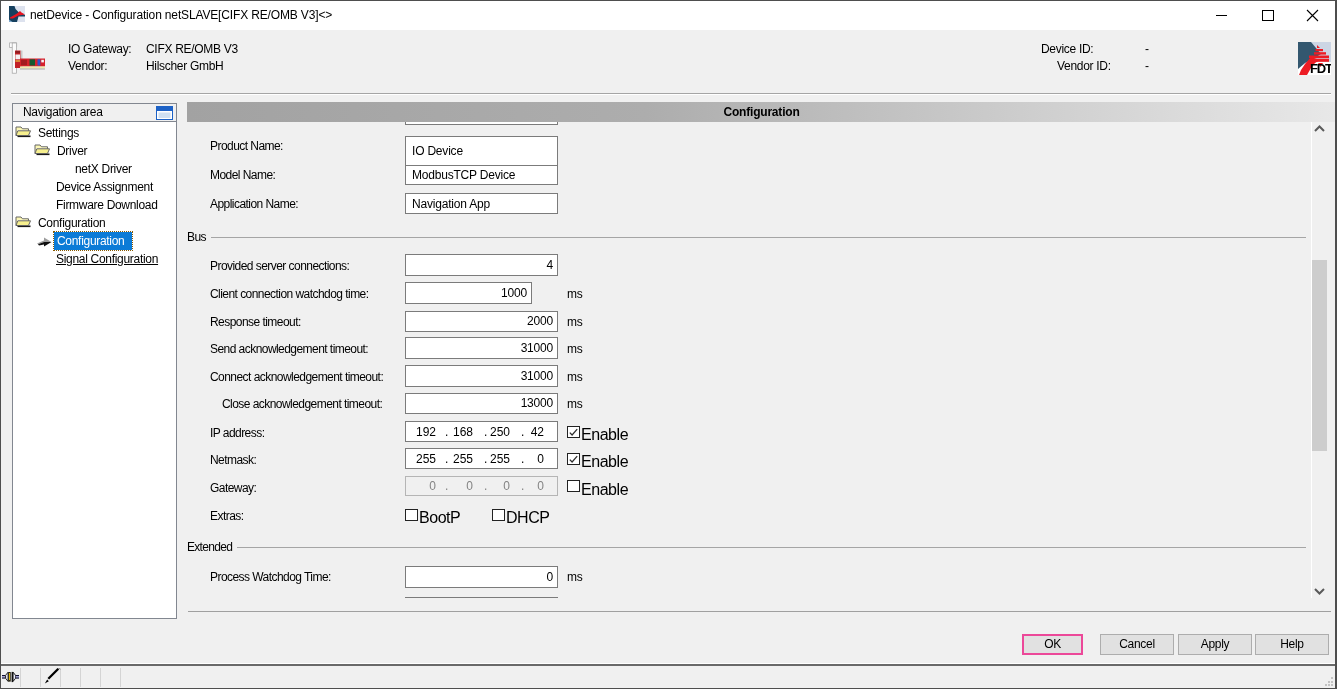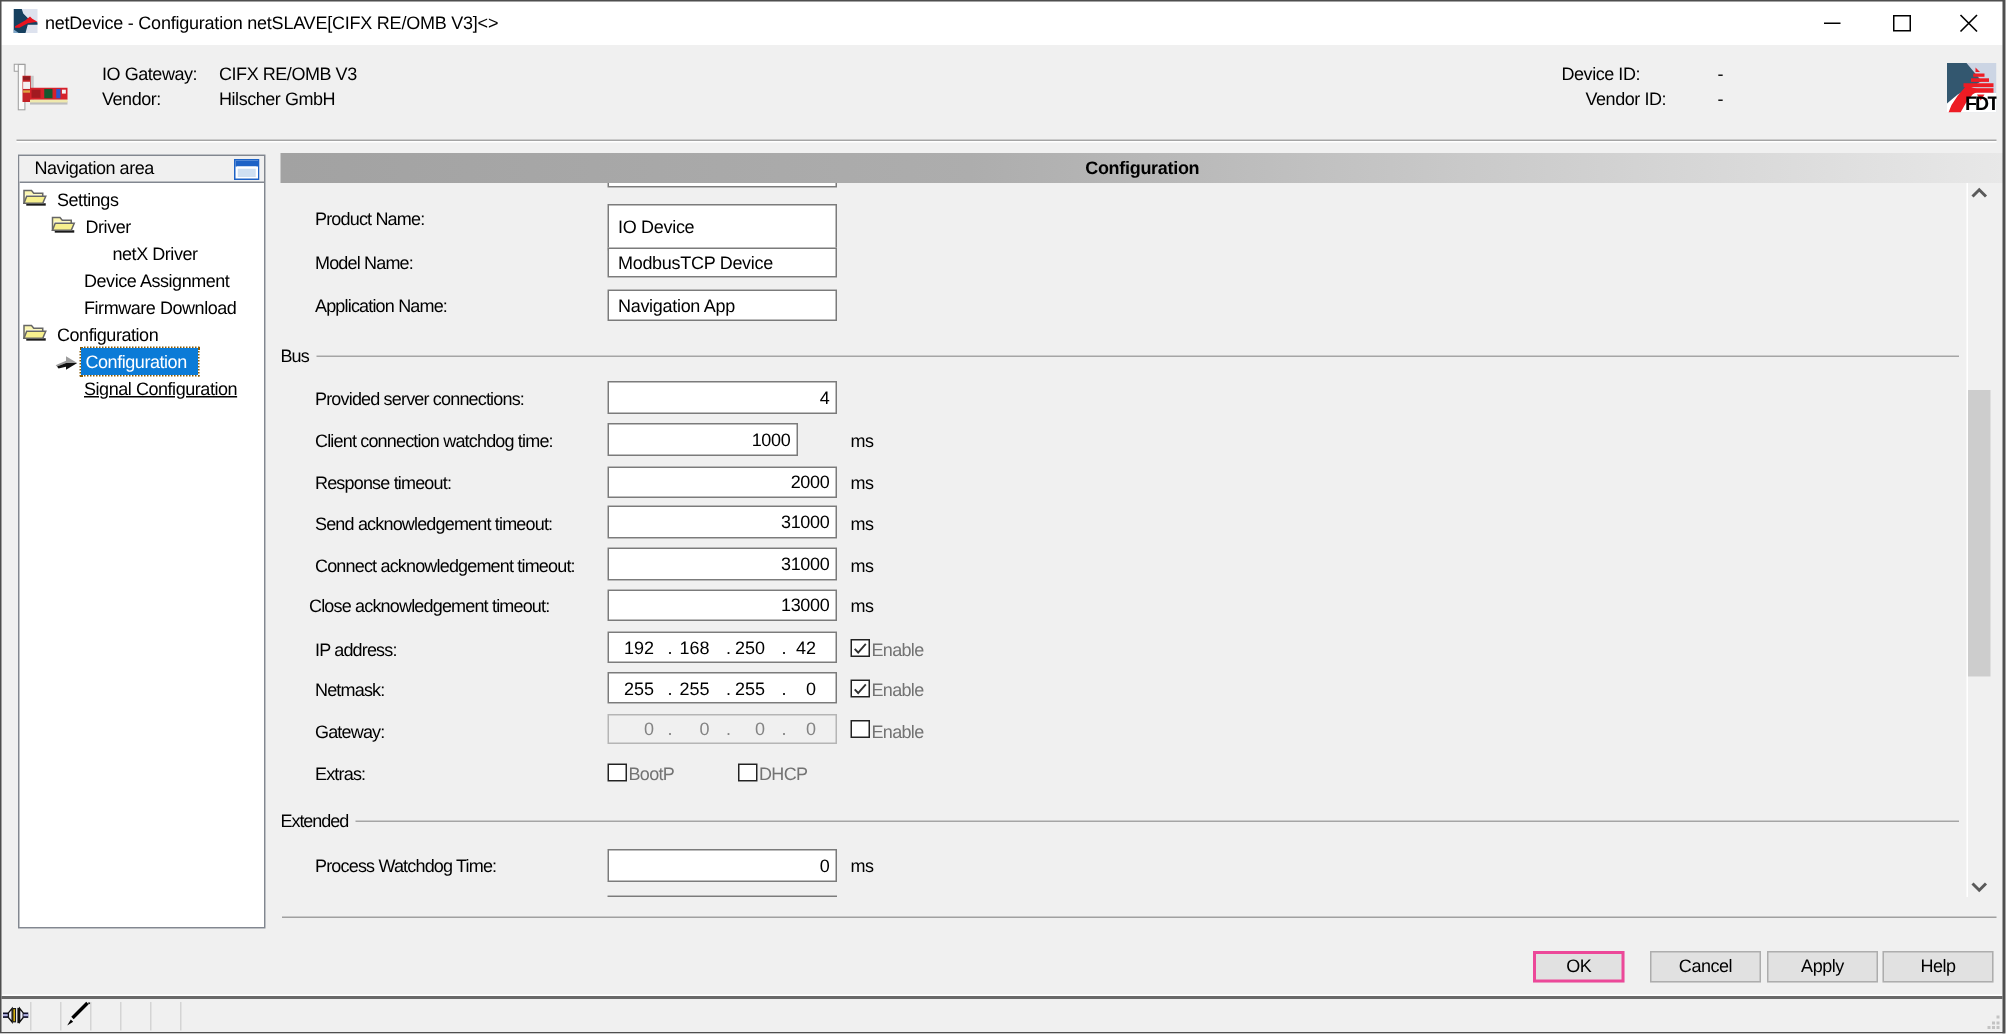--- a/index.html
+++ b/index.html
@@ -6,21 +6,21 @@
   body{width:1337px;height:689px;position:relative;overflow:hidden;
        font-family:"Liberation Sans", sans-serif;background:#f0f0f0;}
   .abs{position:absolute;}
   .lbl{position:absolute;font-size:12px;letter-spacing:-0.55px;color:#000;white-space:nowrap;}
   .tb{position:absolute;background:#fff;border:1px solid #7b7b7b;box-sizing:border-box;
       font-size:12px;letter-spacing:-0.2px;color:#000;}
   .tb .v{position:absolute;left:6px;top:50%;transform:translateY(-50%);}
   .tb .vr{position:absolute;right:4px;top:50%;transform:translateY(-50%);}
   .ms{position:absolute;font-size:12px;letter-spacing:-0.3px;color:#000;}
   .cb{position:absolute;width:12.5px;height:12.5px;background:#fff;border:1.3px solid #222;box-sizing:border-box;}
-  .cblbl{position:absolute;font-size:12px;letter-spacing:-0.45px;color:#737373;white-space:nowrap;text-align:center;}
+  .cblbl{position:absolute;font-size:16px;letter-spacing:-0.45px;color:#000000;white-space:nowrap;text-align:center;}
   .btn{position:absolute;background:#e1e1e1;border:1px solid #adadad;box-sizing:border-box;
        font-size:12px;letter-spacing:-0.3px;color:#000;text-align:center;line-height:18px;}
   .tree{position:absolute;font-size:12px;letter-spacing:-0.3px;color:#000;white-space:nowrap;}
   .grpline{position:absolute;height:1px;background:#a5a5a5;}
   .sep{position:absolute;background:#d4d4d4;width:1px;}
 </style>
 </head>
 <body>
 
 <div class="abs" style="left:0;top:0;width:1337px;height:689px;border:1px solid #4e4e4e;box-sizing:border-box;z-index:50;pointer-events:none;"></div>
@@ -166,21 +166,21 @@
       <span class="vr">31000</span>
     </div>
   <div class="tb" style="left:218px;top:270.5px;width:153px;height:21px;">
       <span class="vr">13000</span>
     </div>
   <div class="lbl" style="left:23px;top:137px;">Provided server connections:</div>
   <div class="lbl" style="left:23px;top:165px;">Client connection watchdog time:</div>
   <div class="lbl" style="left:23px;top:193px;">Response timeout:</div>
   <div class="lbl" style="left:23px;top:220px;">Send acknowledgement timeout:</div>
   <div class="lbl" style="left:23px;top:248px;">Connect acknowledgement timeout:</div>
-  <div class="lbl" style="left:19px;top:275px;text-align:right;">Close acknowledgement timeout:</div>
+  <div class="lbl" style="left:35px;top:275px;text-align:right;">Close acknowledgement timeout:</div>
   <div class="ms" style="left:380px;top:165px;">ms</div>
   <div class="ms" style="left:380px;top:193px;">ms</div>
   <div class="ms" style="left:380px;top:220px;">ms</div>
   <div class="ms" style="left:380px;top:248px;">ms</div>
   <div class="ms" style="left:380px;top:275px;">ms</div>
 
   <div class="tb" style="left:218px;top:299px;width:153px;height:21px;"></div>
   <div class="abs ip" style="left:218px;top:299px;width:153px;height:21px;font-size:12px;">
     <span class="abs" style="right:122px;top:4px;">192</span>
       <span class="abs" style="left:40px;top:4px;">.</span>

